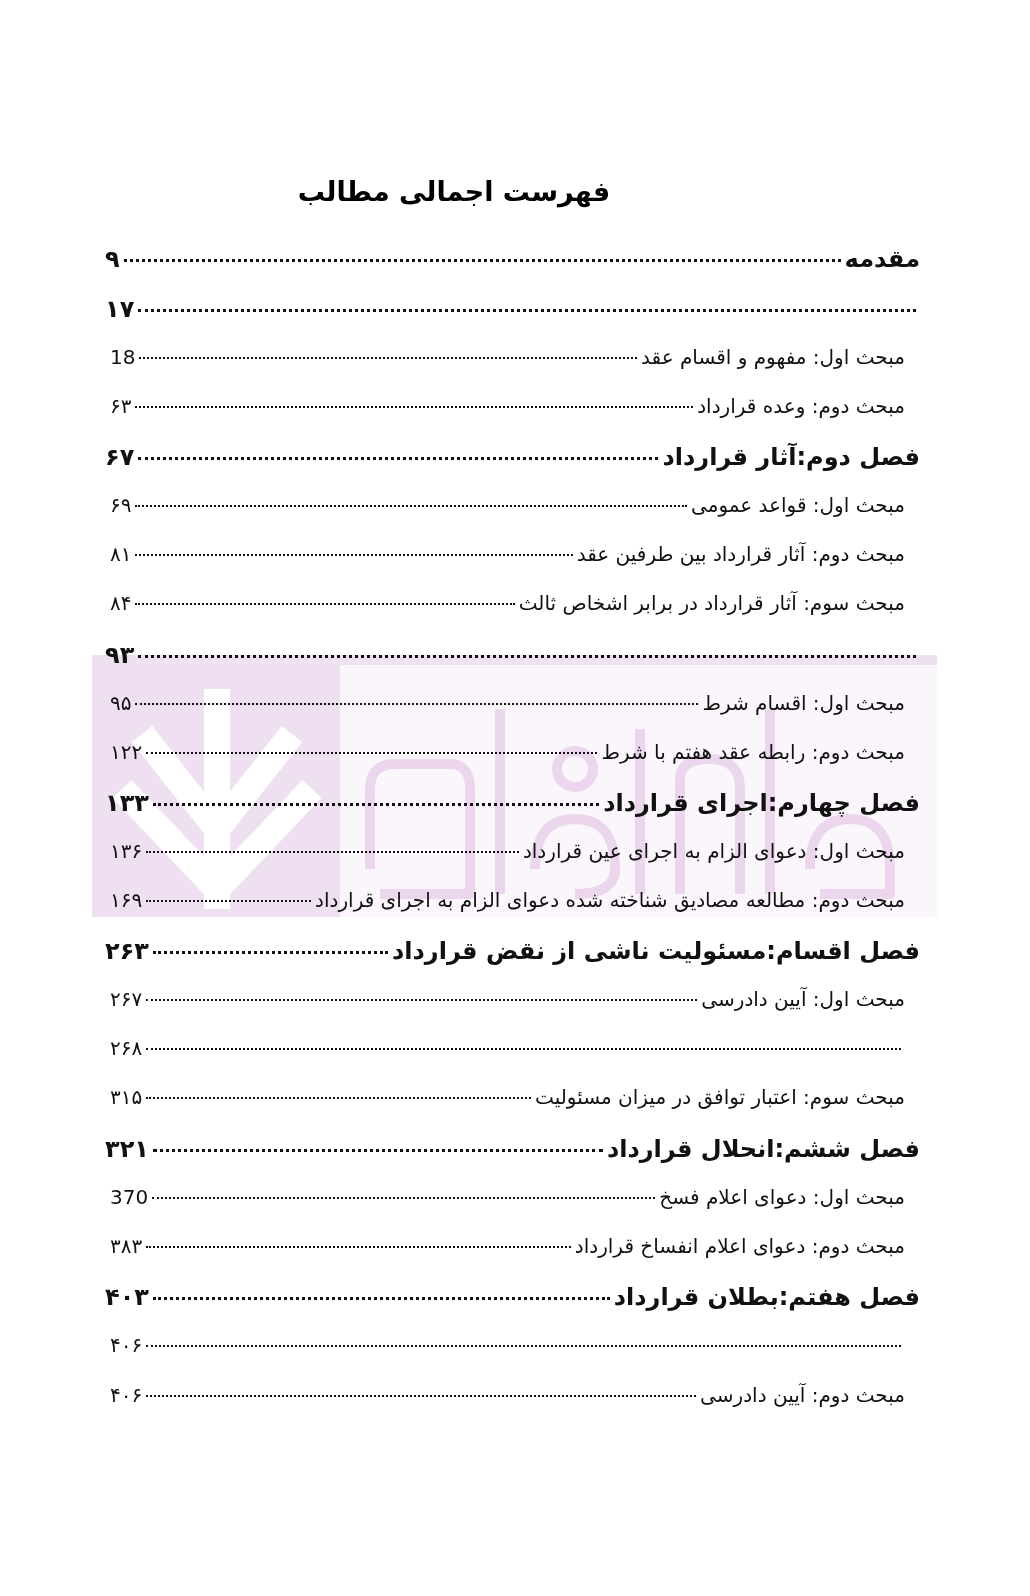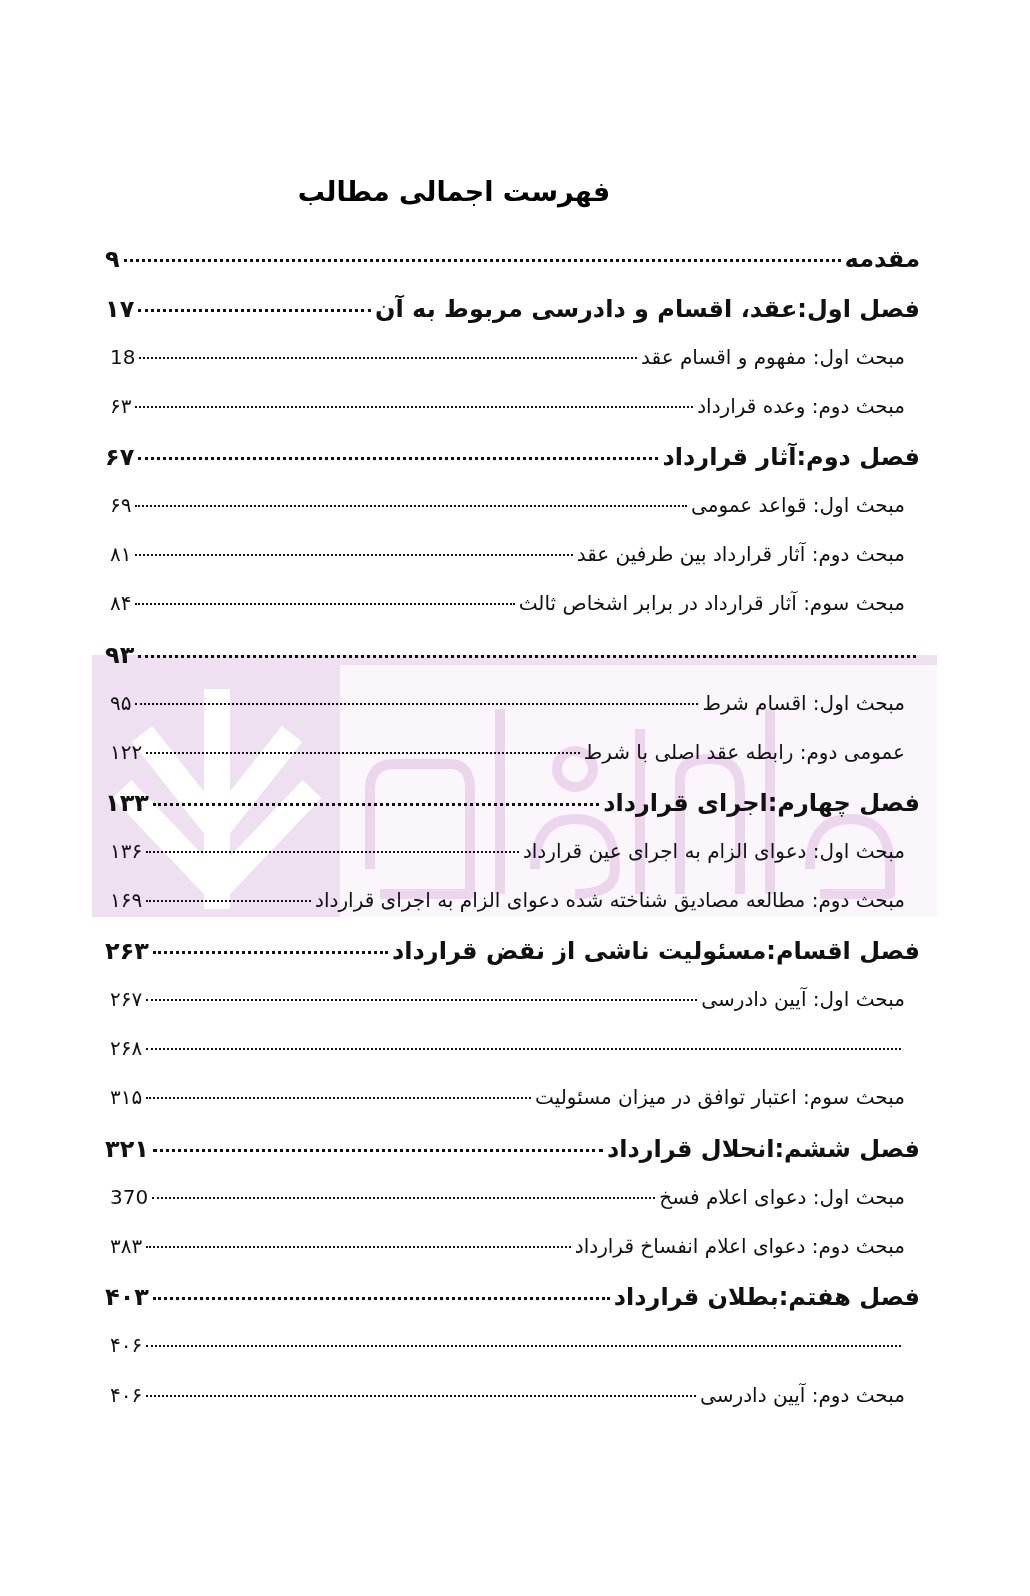--- a/index.html
+++ b/index.html
@@ -63,21 +63,20 @@
 
 <div class="page-title">فهرست اجمالی مطالب</div>
 
 <div class="toc" id="toc">
     <div class="row chapter" style="top: 245px;">
       <span class="title">مقدمه</span>
       <span class="leader"></span>
       <span class="page">۹</span>
     </div>
     <div class="row chapter" style="top: 295px;">
-      <span class="title">فصل اول:عقد، اقسام و دادرسی مربوط به آن</span>
       <span class="leader"></span>
       <span class="page">۱۷</span>
     </div>
     <div class="row section" style="top: 345px;">
       <span class="title">مبحث اول: مفهوم و اقسام عقد</span>
       <span class="leader"></span>
       <span class="page">18</span>
     </div>
     <div class="row section" style="top: 394px;">
       <span class="title">مبحث دوم: وعده قرارداد</span>
@@ -107,21 +106,21 @@
     <div class="row chapter" style="top: 641px;">
       <span class="leader"></span>
       <span class="page">۹۳</span>
     </div>
     <div class="row section" style="top: 691px;">
       <span class="title">مبحث اول: اقسام شرط</span>
       <span class="leader"></span>
       <span class="page">۹۵</span>
     </div>
     <div class="row section" style="top: 740px;">
-      <span class="title">عمومی دوم: رابطه عقد اصلی با شرط</span>
+      <span class="title">مبحث دوم: رابطه عقد هفتم با شرط</span>
       <span class="leader"></span>
       <span class="page">۱۲۲</span>
     </div>
     <div class="row chapter" style="top: 789px;">
       <span class="title">فصل چهارم:اجرای قرارداد</span>
       <span class="leader"></span>
       <span class="page">۱۳۳</span>
     </div>
     <div class="row section" style="top: 839px;">
       <span class="title">مبحث اول: دعوای الزام به اجرای عین قرارداد</span>

